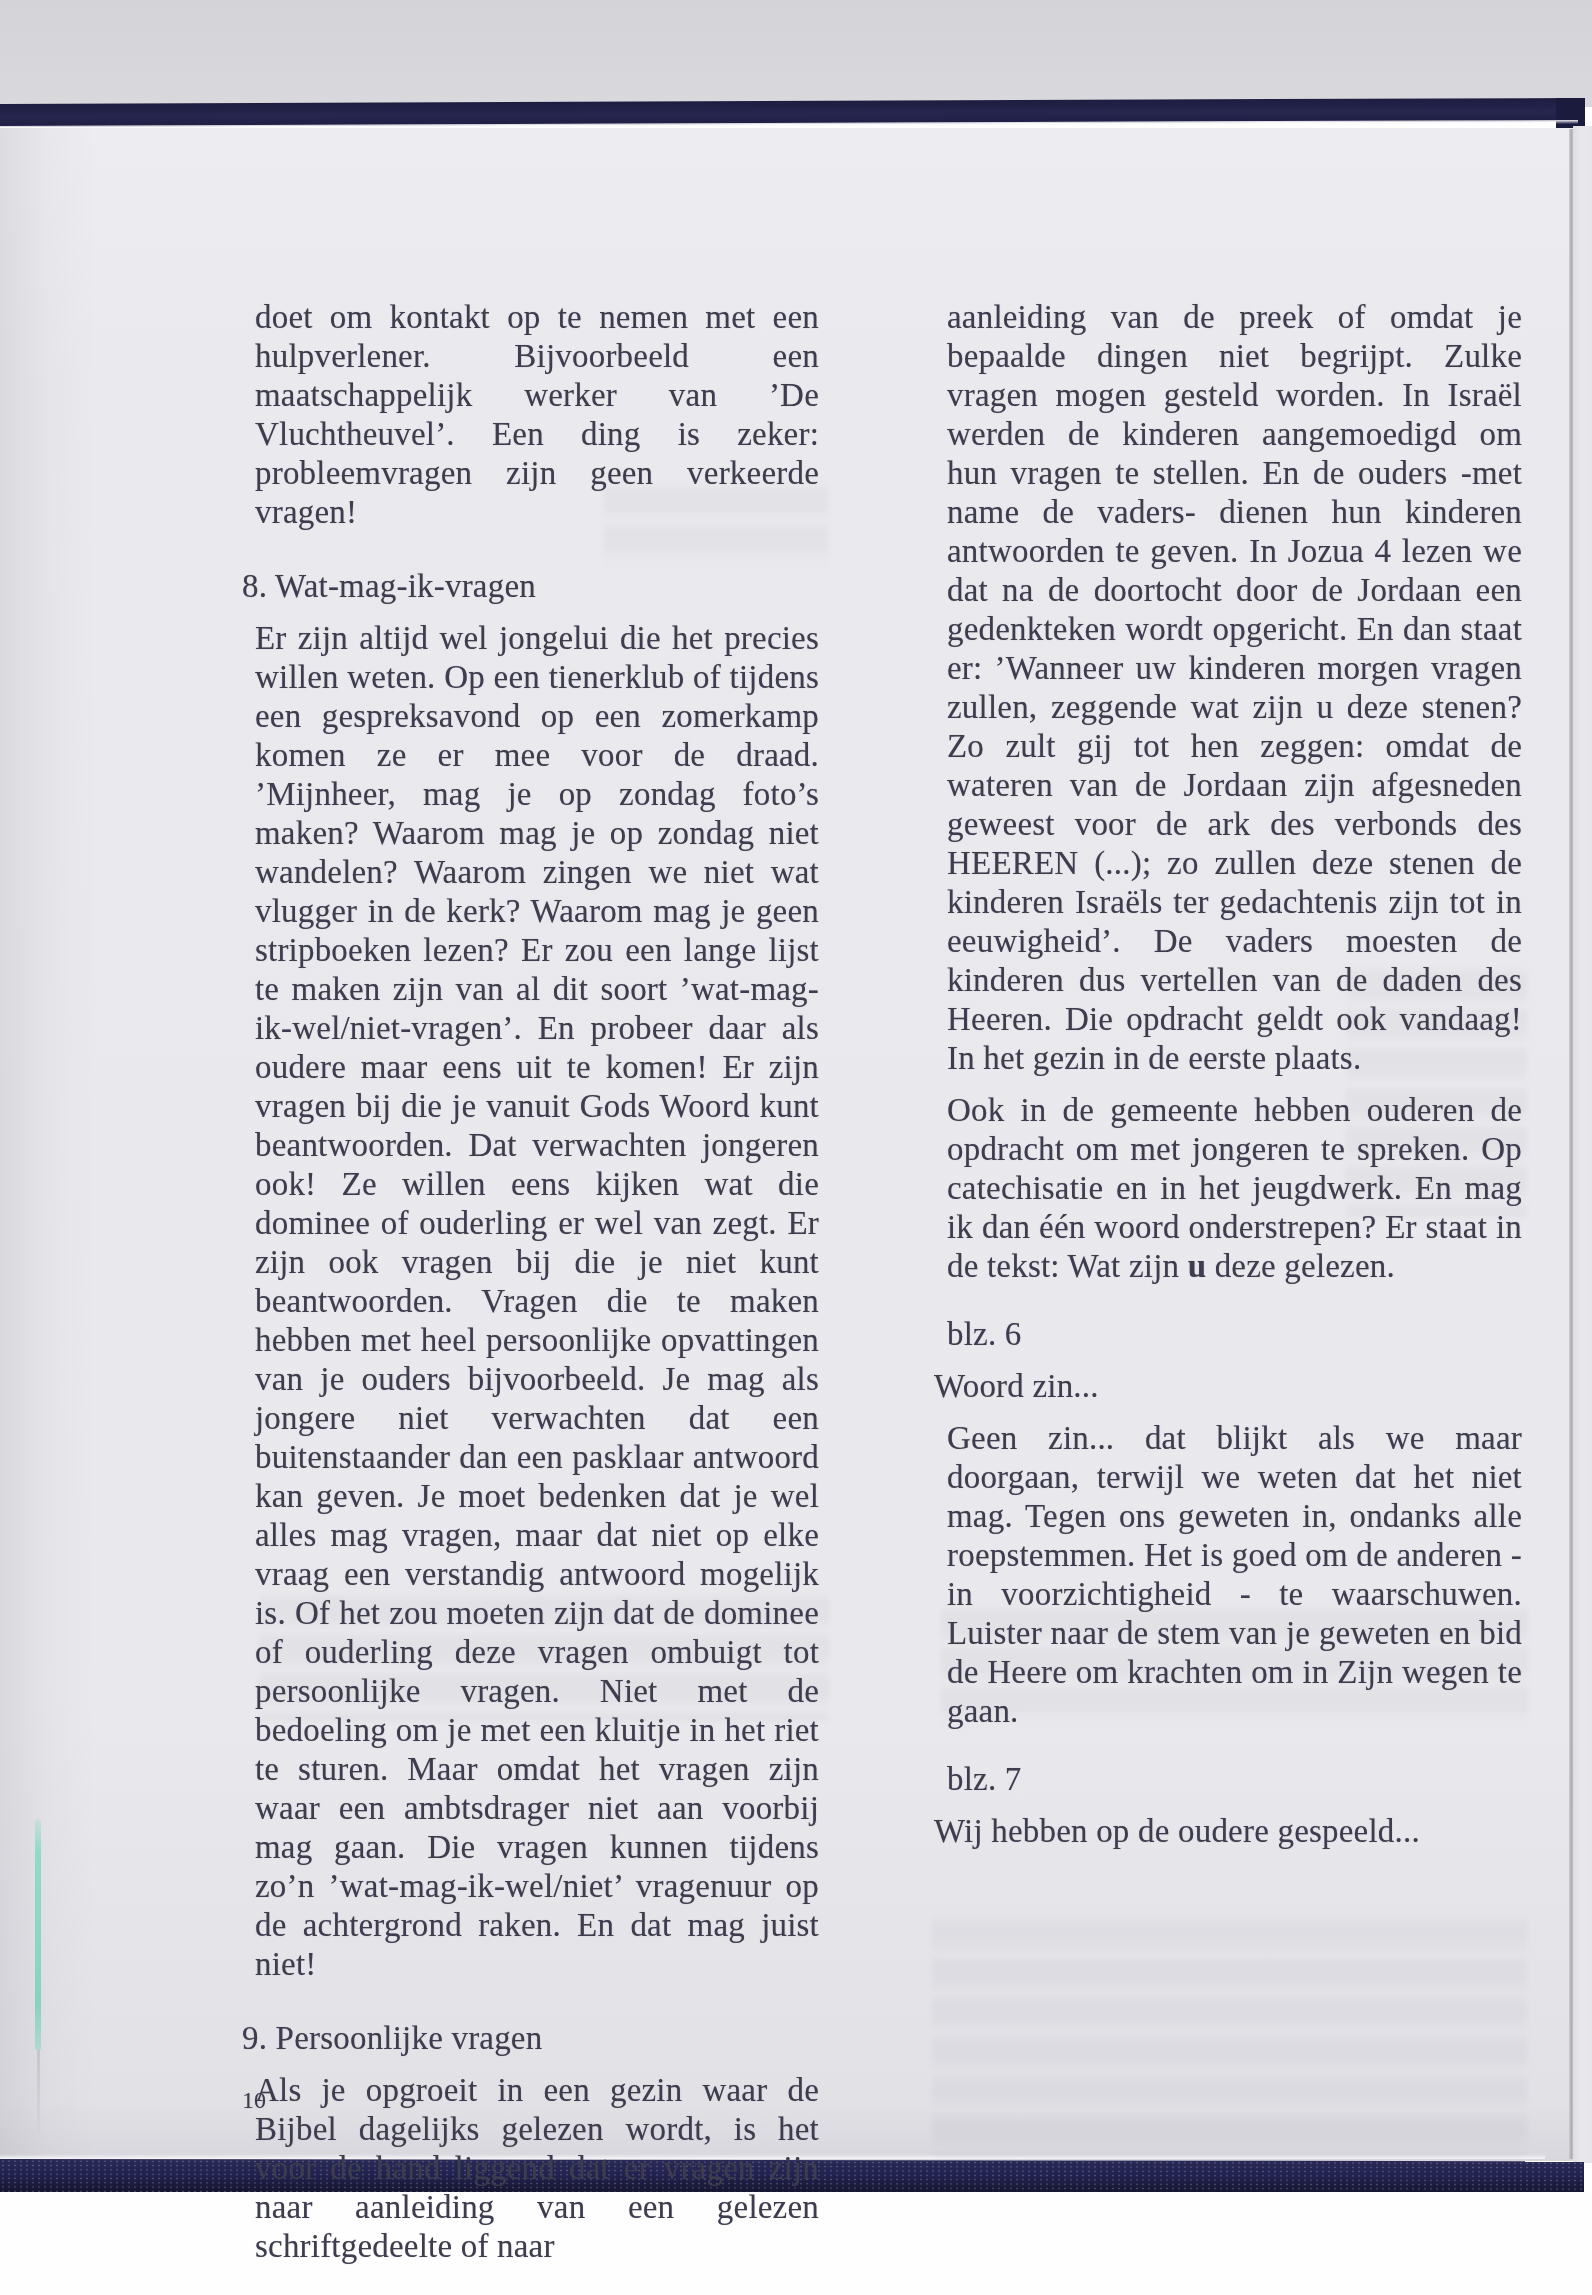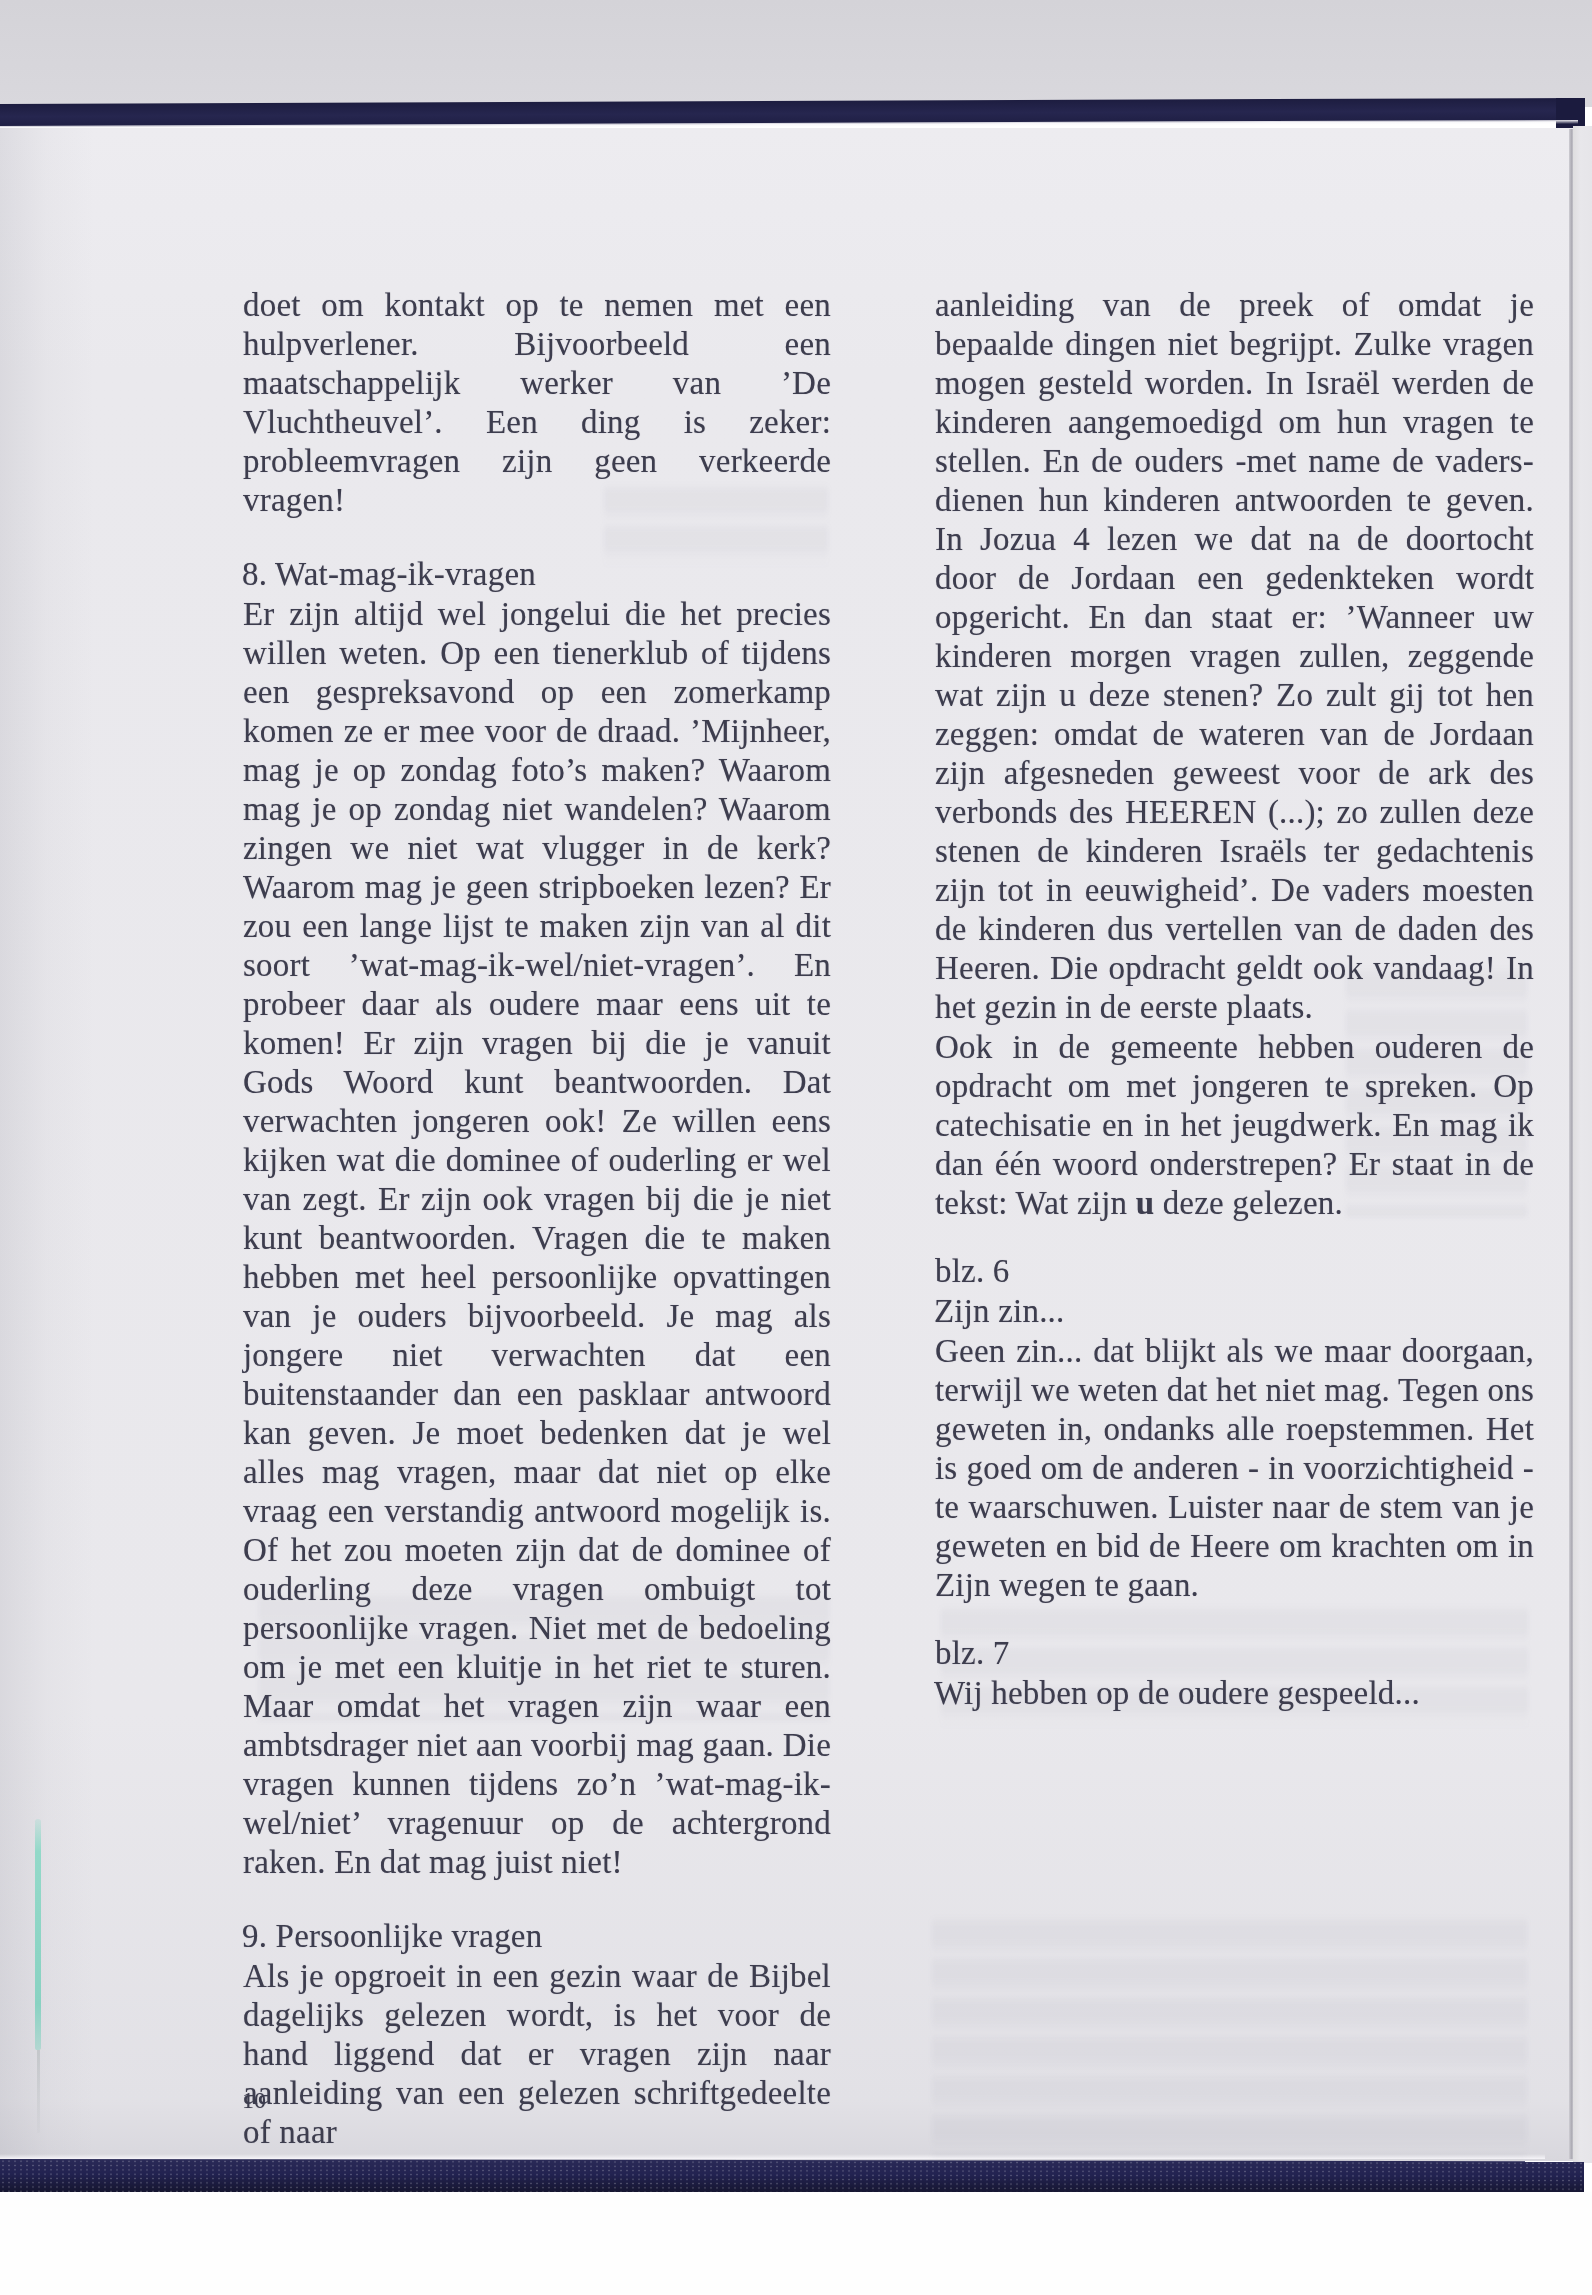--- a/index.html
+++ b/index.html
@@ -75,21 +75,21 @@
     filter:blur(2.6px);
   }
   
   .col{
     position:absolute;z-index:5;
     color:#3d3d4e;font-size:33px;line-height:39px;
     text-align:justify;
     text-shadow:0 0 0.9px rgba(61,61,78,0.38);
     letter-spacing:0.2px;
   }
-  .col p{margin:1px;}
+  .col p{margin:13px;}
   .col .h-it{
     margin:35px 0 0 0;font-size:33px;line-height:39px;font-weight:normal;
   }
   .col .ref{margin-top:29px;}
   .col .nogap{margin-top:0;}
   .col-left{left:242px;top:285px;width:590px;}
   .col-right{left:934px;top:285px;width:601px;}
   .pagenum{
     position:absolute;left:242px;top:2081px;z-index:5;
     color:#3d3d4e;font-size:24px;line-height:39px;
@@ -122,21 +122,21 @@
     <p class="h-it">8. Wat-mag-ik-vragen</p>
     <p>Er zijn altijd wel jongelui die het precies willen weten. Op een tienerklub of tijdens een gespreksavond op een zomerkamp komen ze er mee voor de draad. ’Mijnheer, mag je op zondag foto’s maken? Waarom mag je op zondag niet wandelen? Waarom zingen we niet wat vlugger in de kerk? Waarom mag je geen stripboeken lezen? Er zou een lange lijst te maken zijn van al dit soort ’wat-mag-ik-wel/niet-vragen’. En probeer daar als oudere maar eens uit te komen! Er zijn vragen bij die je vanuit Gods Woord kunt beantwoorden. Dat verwachten jongeren ook! Ze willen eens kijken wat die dominee of ouderling er wel van zegt. Er zijn ook vragen bij die je niet kunt beantwoorden. Vragen die te maken hebben met heel persoonlijke opvattingen van je ouders bijvoorbeeld. Je mag als jongere niet verwachten dat een buitenstaander dan een pasklaar antwoord kan geven. Je moet bedenken dat je wel alles mag vragen, maar dat niet op elke vraag een verstandig antwoord mogelijk is. Of het zou moeten zijn dat de dominee of ouderling deze vragen ombuigt tot persoonlijke vragen. Niet met de bedoeling om je met een kluitje in het riet te sturen. Maar omdat het vragen zijn waar een ambtsdrager niet aan voorbij mag gaan. Die vragen kunnen tijdens zo’n ’wat-mag-ik-wel/niet’ vragenuur op de achtergrond raken. En dat mag juist niet!</p>
     <p class="h-it">9. Persoonlijke vragen</p>
     <p>Als je opgroeit in een gezin waar de Bijbel dagelijks gelezen wordt, is het voor de hand liggend dat er vragen zijn naar aanleiding van een gelezen schriftgedeelte of naar</p>
   </div>
 
   <div class="col col-right">
     <p>aanleiding van de preek of omdat je bepaalde dingen niet begrijpt. Zulke vragen mogen gesteld worden. In Israël werden de kinderen aangemoedigd om hun vragen te stellen. En de ouders -met name de vaders- dienen hun kinderen antwoorden te geven. In Jozua 4 lezen we dat na de doortocht door de Jordaan een gedenkteken wordt opgericht. En dan staat er: ’Wanneer uw kinderen morgen vragen zullen, zeggende wat zijn u deze stenen? Zo zult gij tot hen zeggen: omdat de wateren van de Jordaan zijn afgesneden geweest voor de ark des verbonds des HEEREN (...); zo zullen deze stenen de kinderen Israëls ter gedachtenis zijn tot in eeuwigheid’. De vaders moesten de kinderen dus vertellen van de daden des Heeren. Die opdracht geldt ook vandaag! In het gezin in de eerste plaats.</p>
     <p><span>Ook in de gemeente hebben ouderen de opdracht om met jongeren te spreken. Op catechisatie en in het jeugdwerk. En mag ik dan één woord onderstrepen? Er staat in de tekst: Wat zijn </span><b>u</b><span> deze gelezen.</span></p>
     <p class="ref">blz. 6</p>
-    <p class="h-it nogap">Zijn zin...</p>
+    <p class="h-it nogap">Woord zin...</p>
     <p>Geen zin... dat blijkt als we maar doorgaan, terwijl we weten dat het niet mag. Tegen ons geweten in, ondanks alle roepstemmen. Het is goed om de anderen - in voorzichtigheid - te waarschuwen. Luister naar de stem van je geweten en bid de Heere om krachten om in Zijn wegen te gaan.</p>
     <p class="ref">blz. 7</p>
     <p class="h-it nogap">Wij hebben op de oudere gespeeld...</p>
   </div>
 
   <div class="pagenum">10</div>
 
   <div class="bookmark"></div>
   <div class="bookmark-tail"></div>
 

